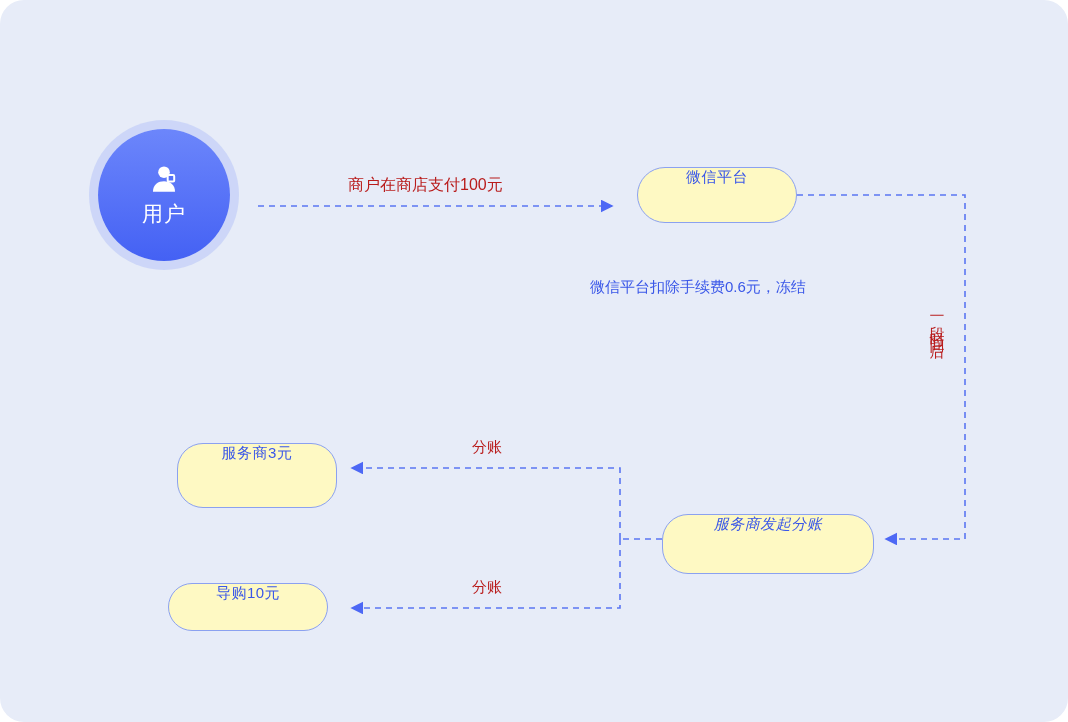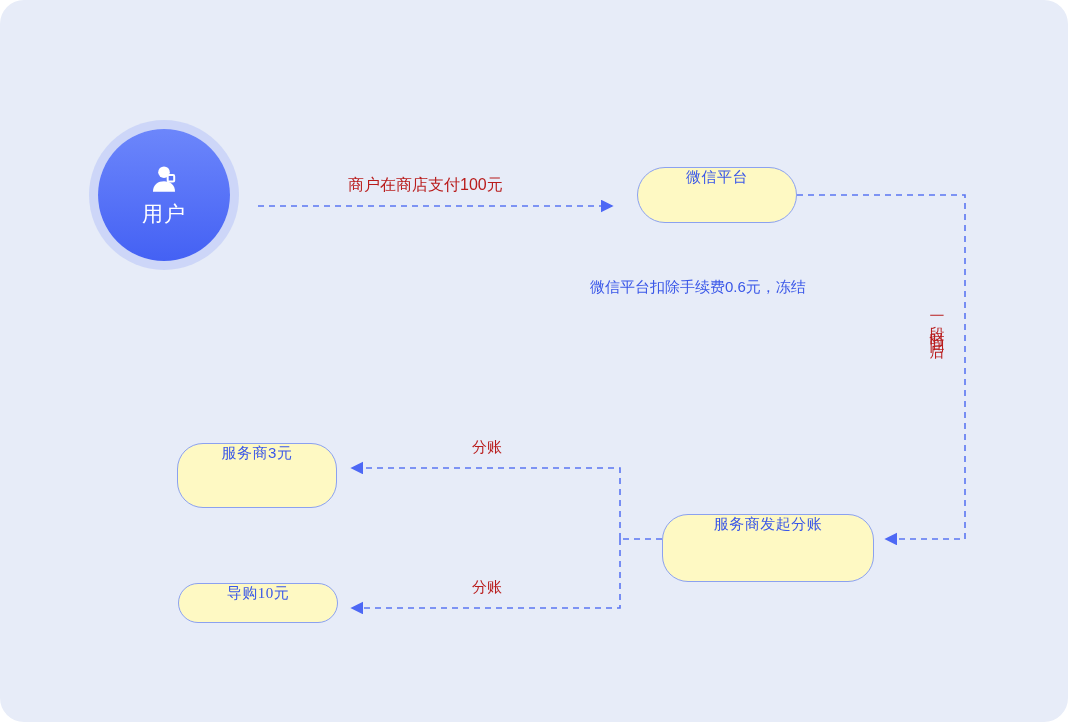--- a/index.html
+++ b/index.html
@@ -63,23 +63,23 @@
     align-items: flex-start;
     justify-content: center;
     background: #fef9c3;
     border: 1.5px solid #8ba1f0;
     color: #3a57e8;
     font-size: 15px;
     letter-spacing: 0.5px;
     box-sizing: border-box;
   }
   .pill-wechat   { left: 637px; top: 167px; width: 160px; height: 56px; border-radius: 28px; }
-  .pill-initiate { left: 662px; top: 514px; width: 212px; height: 68px; border-radius: 26px; }
+  .pill-initiate { left: 662px; top: 514px; width: 212px; height: 60px; border-radius: 26px; font-style: italic; }
   .pill-provider { left: 177px; top: 443px; width: 160px; height: 65px; border-radius: 26px; }
-  .pill-guide    { left: 178px; top: 583px; width: 160px; height: 40px; border-radius: 26px; font-family: Liberation Serif, serif; }
+  .pill-guide    { left: 168px; top: 583px; width: 160px; height: 48px; border-radius: 26px; }
   .edge-label {
     position: absolute;
     color: #b91c1c;
     font-size: 16px;
     white-space: nowrap;
   }
   .label-pay   { left: 348px; top: 175px; }
   .label-split-top    { left: 472px; top: 438px; font-size: 15px; }
   .label-split-bottom { left: 472px; top: 578px; font-size: 15px; }
   .label-wait {

